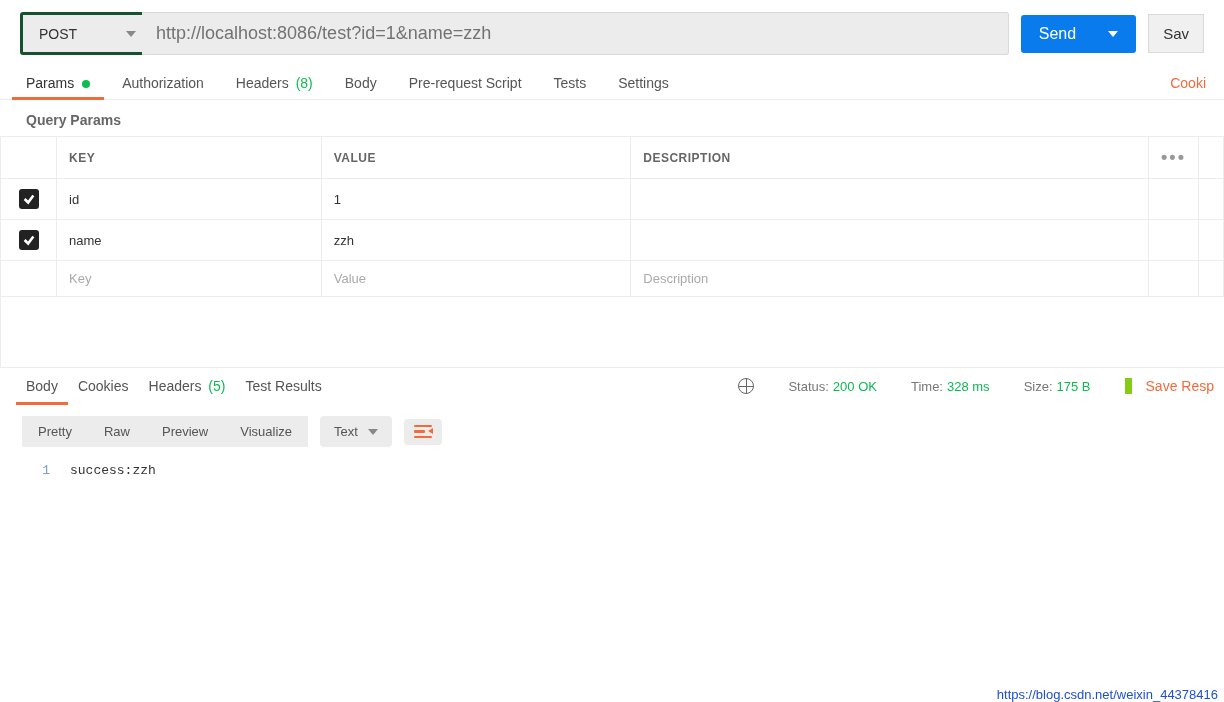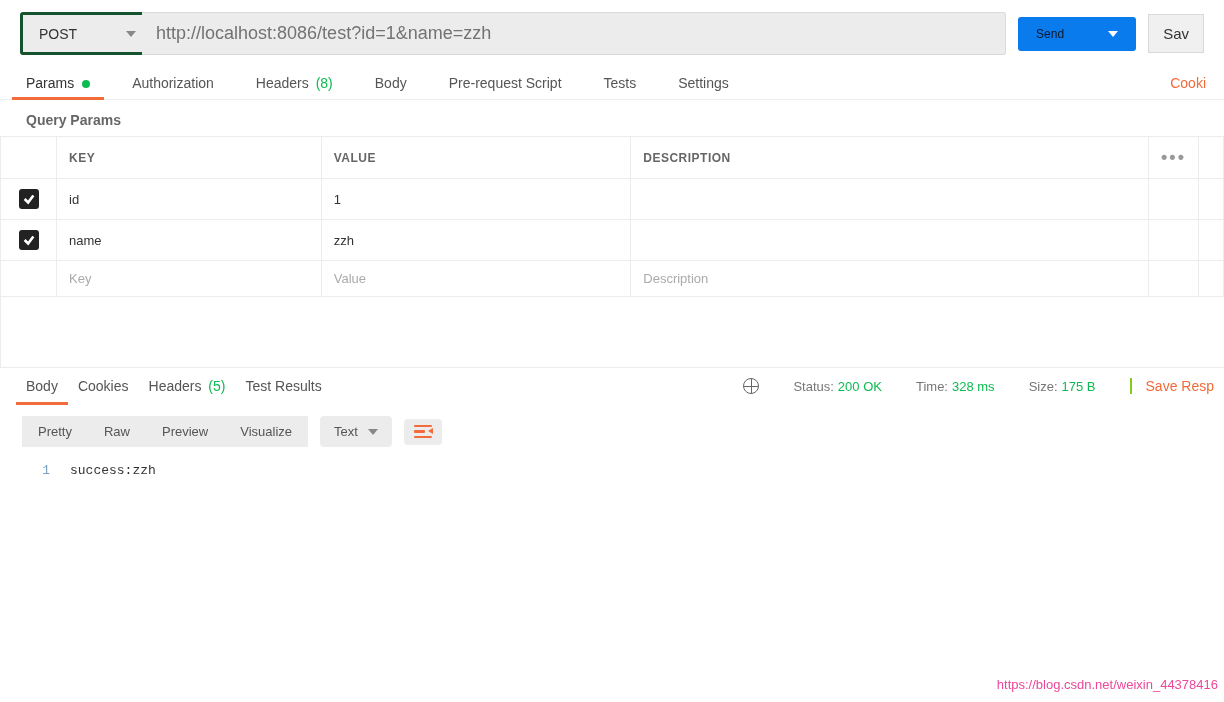--- a/index.html
+++ b/index.html
@@ -3,27 +3,27 @@
   <meta charset="utf-8">
   <style>
     * { box-sizing: border-box; margin: 0; padding: 0; }
     body { font-family: -apple-system, BlinkMacSystemFont, "Segoe UI", Helvetica, Arial, sans-serif; font-size: 13px; color: #333; background: #fff; width: 1224px; }
     
     
     .request-row { display: flex; gap: 12px; padding: 12px 20px 12px 20px; align-items: center; }
     .method-dd { display: flex; align-items: center; background: #ececec; border: 3px solid #14532d; border-radius: 3px 0 0 3px; padding: 10px 16px; width: 135px; font-size: 14px; color: #333; font-weight: 500; justify-content: space-between; }
     .caret-down { width: 0; height: 0; border-left: 5px solid transparent; border-right: 5px solid transparent; border-top: 6px solid #888; }
     .url-input { flex: 1; border: 1px solid #d9d9d9; border-left: none; border-radius: 0 3px 3px 0; padding: 10px 14px; font-size: 18px; background: #ececec; color: #737373; margin-left: -13px;}
-    .send-btn { display: flex; align-items: center; background: #097bed; color: #0f172a; font-size: 12px; font-weight: 500; border-radius: 3px; padding: 10px 18px; gap: 44px; }
+    .send-btn { display: flex; align-items: center; background: #097bed; color: #ffffff; font-size: 16px; font-weight: 500; border-radius: 3px; padding: 10px 18px; gap: 32px; }
     .send-btn .caret-down { border-top-color: #fff; }
     .save-btn { border: 1px solid #d9d9d9; background: #f0f0f0; border-radius: 0; padding: 10px 14px; font-size: 15px; color: #333; }
     .meth-url { display:flex; flex:1; }
     
     
-    .req-tabs { display: flex; gap: 14px; padding: 0 12px; border-bottom: 1px solid #ececec; align-items: center; }
+    .req-tabs { display: flex; gap: 4px; padding: 0 12px; border-bottom: 1px solid #ececec; align-items: center; }
     .req-tab { padding: 8px 14px; font-size: 14px; color: #555; cursor: pointer; position: relative; }
     .req-tab.active { color: #333; }
     .req-tab.active::after { content:""; position:absolute; bottom:-1px; left:0; right:0; height:3px; background:#f26b3a; }
     .green-dot { display:inline-block; width:8px; height:8px; border-radius:50%; background:#0cbb52; margin-left:4px; vertical-align: middle;}
     .green-count { color:#0cbb52; margin-left:3px;}
     .cookies-link { margin-left:auto; color:#f26b3a; padding:8px 6px; font-size:14px; }
     
     
     .qp-heading { padding: 12px 26px 8px; color:#666; font-size:14px; font-weight:600; }
     
@@ -40,21 +40,21 @@
     
     .gap-area { height:70px; border-left:1px solid #ececec;}
     
     
     .resp-row { display:flex; align-items:center; border-top:1px solid #ececec; padding:0 4px 0 16px; }
     .resp-tab { padding:10px 10px; font-size:14px; color:#555; cursor:pointer; position:relative; }
     .resp-tab.active::after { content:""; position:absolute; bottom:-1px; left:0; right:0; height:3px; background:#f26b3a; }
     .resp-meta { margin-left:auto; display:flex; align-items:center; gap:34px; font-size:13px; color:#777; padding-right:6px;}
     .resp-meta .label { color:#777; }
     .resp-meta .val { color:#0cbb52; margin-left:4px;}
-    .save-resp { color:#f26b3a; font-size:14px; padding-left:14px; border-left:2px solid #84cc16;}
+    .save-resp { color:#f26b3a; font-size:14px; padding-left:14px; border-left:7px solid #84cc16;}
     .globe { width:16px;height:16px;border:1.5px solid #666;border-radius:50%;position:relative;}
     .globe::before{content:"";position:absolute;top:0;bottom:0;left:50%;width:1px;background:#666;}
     .globe::after{content:"";position:absolute;left:0;right:0;top:50%;height:1px;background:#666;}
     
     
     .fmt-row { display:flex; gap:12px; padding:12px 22px; align-items:center; }
     .fmt-group { display:flex; background:#ececec; border-radius:0; }
     .fmt-btn { padding:8px 16px; font-size:13px; color:#555; cursor:pointer; }
     .fmt-btn:first-child { border-radius:4px 0 0 4px;}
     .fmt-btn:last-child { border-radius:0 4px 4px 0;}
@@ -63,21 +63,21 @@
     .wrap-icon { width:18px; height:14px; display:flex; flex-direction:column; gap:3px;}
     .wrap-icon span{height:2.5px; background:#f26b3a; border-radius:1px;}
     .wrap-icon span:nth-child(2){ width:60%; position:relative;}
     .wrap-icon span:nth-child(2)::after{content:"";position:absolute;right:-8px;top:-2px;width:0;height:0;border-top:3px solid transparent;border-bottom:3px solid transparent;border-right:5px solid #f26b3a;}
     
     
     .resp-body { padding:4px 20px 40px; font-family: "Courier New", monospace; font-size:13px;}
     .resp-body .ln { color:#7a9fc4; display:inline-block; width:30px; text-align:right; margin-right:20px;}
     
     
-    .wm { position:fixed; right:6px; bottom:10px; font-size:13px; color:#ec4899; }
+    .wm { position:fixed; right:6px; bottom:0; font-size:13px; color:#1d4ed8; }
   </style>
 </head>
 <body>
 
 <div class="request-row">
   <div class="meth-url">
     <div class="method-dd">
       <span>POST</span>
       <span class="caret-down"></span>
     </div>

